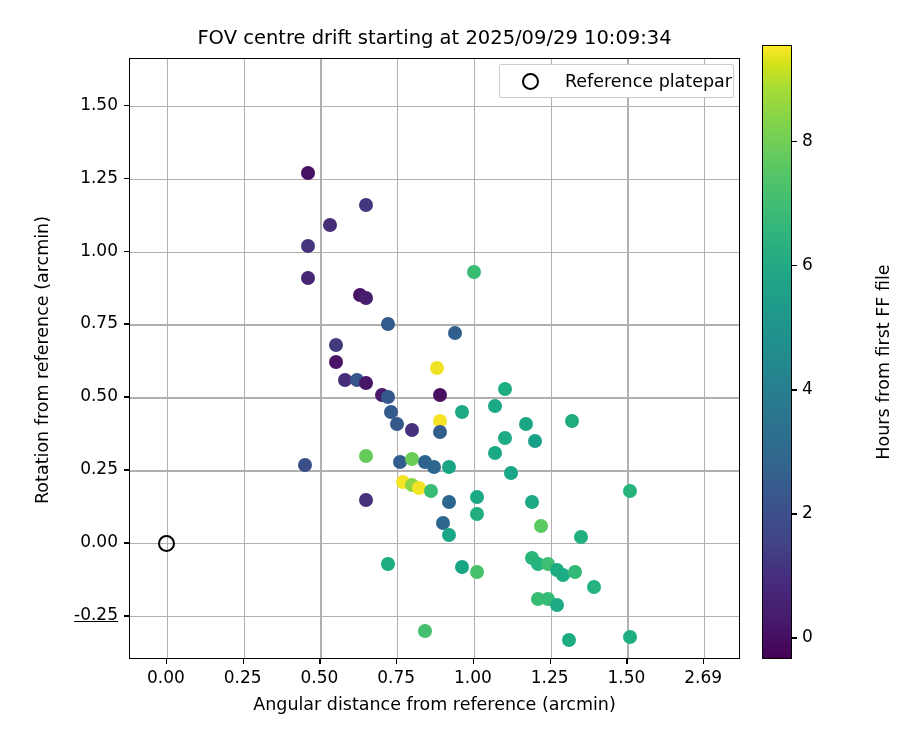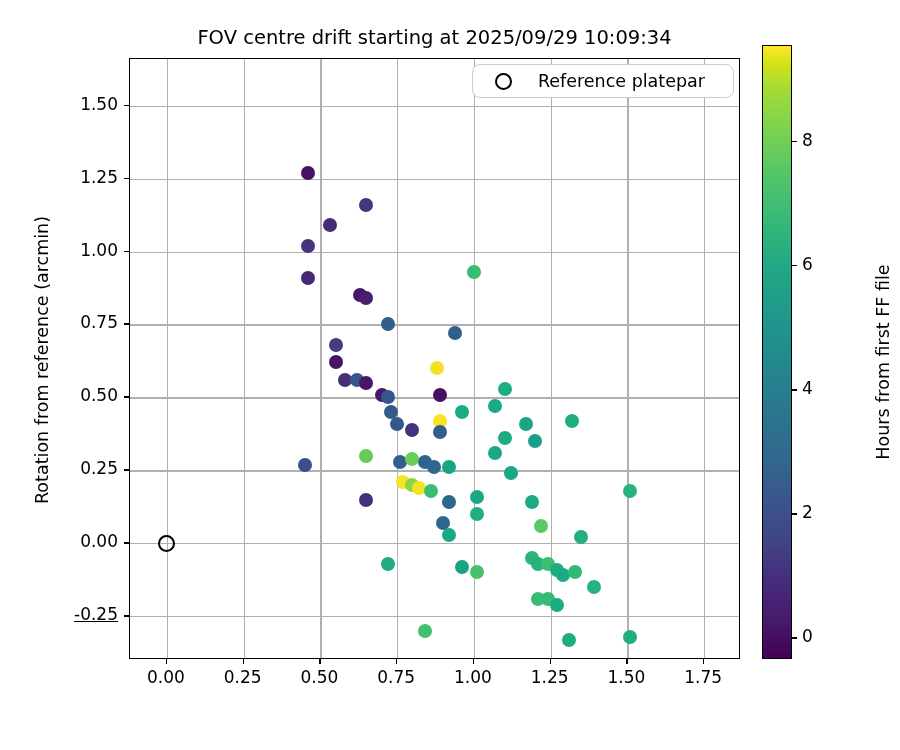--- a/index.html
+++ b/index.html
@@ -115,22 +115,22 @@
     background: transparent;
     margin-left: -8.5px;
     margin-top: -8.5px;
   }
   #legend {
     position: absolute;
     right: 5px;
     top: 5px;
     background: #ffffff;
     border: 1px solid #cccccc;
-    border-radius: 8px;
-    padding: 6px 28px 6px 10px;
+    border-radius: 2px;
+    padding: 6px 1px 6px 10px;
     display: flex;
     align-items: center;
     gap: 14px;
     box-shadow: none;
   }
   #legend-marker {
     width: 17px;
     height: 17px;
     border-radius: 50%;
     border: 2px solid #000000;
@@ -299,41 +299,42 @@
       <div class="tick-label-x" style="left: 284.362px;">0.50</div>
       <div class="tick-mark-x" style="left: 396.121px;"></div>
       <div class="tick-label-x" style="left: 361.121px;">0.75</div>
       <div class="tick-mark-x" style="left: 472.879px;"></div>
       <div class="tick-label-x" style="left: 437.879px;">1.00</div>
       <div class="tick-mark-x" style="left: 549.638px;"></div>
       <div class="tick-label-x" style="left: 514.638px;">1.25</div>
       <div class="tick-mark-x" style="left: 626.397px;"></div>
       <div class="tick-label-x" style="left: 591.397px;">1.50</div>
       <div class="tick-mark-x" style="left: 703.156px;"></div>
-      <div class="tick-label-x" style="left: 668.156px;">1.75</div>
+      <div class="tick-label-x" style="left: 668.156px;">2.69</div>
     </div>
   <div id="y-ticks">
       <div class="tick-mark-y" style="top: 615.238px;"></div>
       <div class="tick-label-y" style="top: 604.238px; text-decoration: underline;">-0.25</div>
       <div class="tick-mark-y" style="top: 542.301px;"></div>
       <div class="tick-label-y" style="top: 531.301px;">0.00</div>
       <div class="tick-mark-y" style="top: 469.364px;"></div>
       <div class="tick-label-y" style="top: 458.364px;">0.25</div>
       <div class="tick-mark-y" style="top: 396.427px;"></div>
       <div class="tick-label-y" style="top: 385.427px;">0.50</div>
       <div class="tick-mark-y" style="top: 323.49px;"></div>
       <div class="tick-label-y" style="top: 312.49px;">0.75</div>
       <div class="tick-mark-y" style="top: 250.553px;"></div>
       <div class="tick-label-y" style="top: 239.553px;">1.00</div>
       <div class="tick-mark-y" style="top: 177.617px;"></div>
       <div class="tick-label-y" style="top: 166.617px;">1.25</div>
       <div class="tick-mark-y" style="top: 104.68px;"></div>
       <div class="tick-label-y" style="top: 93.6796px;">1.50</div>
     </div>
 
+  <div id="xlabel">Angular distance from reference (arcmin)</div>
   <div id="ylabel">Rotation from reference (arcmin)</div>
 
   <div id="colorbar"></div>
   <div id="cb-ticks">
       <div class="cb-tick" style="top: 637.293px;"></div>
       <div class="cb-label" style="top: 626.293px;">0</div>
       <div class="cb-tick" style="top: 513.253px;"></div>
       <div class="cb-label" style="top: 502.253px;">2</div>
       <div class="cb-tick" style="top: 389.212px;"></div>
       <div class="cb-label" style="top: 378.212px;">4</div>

